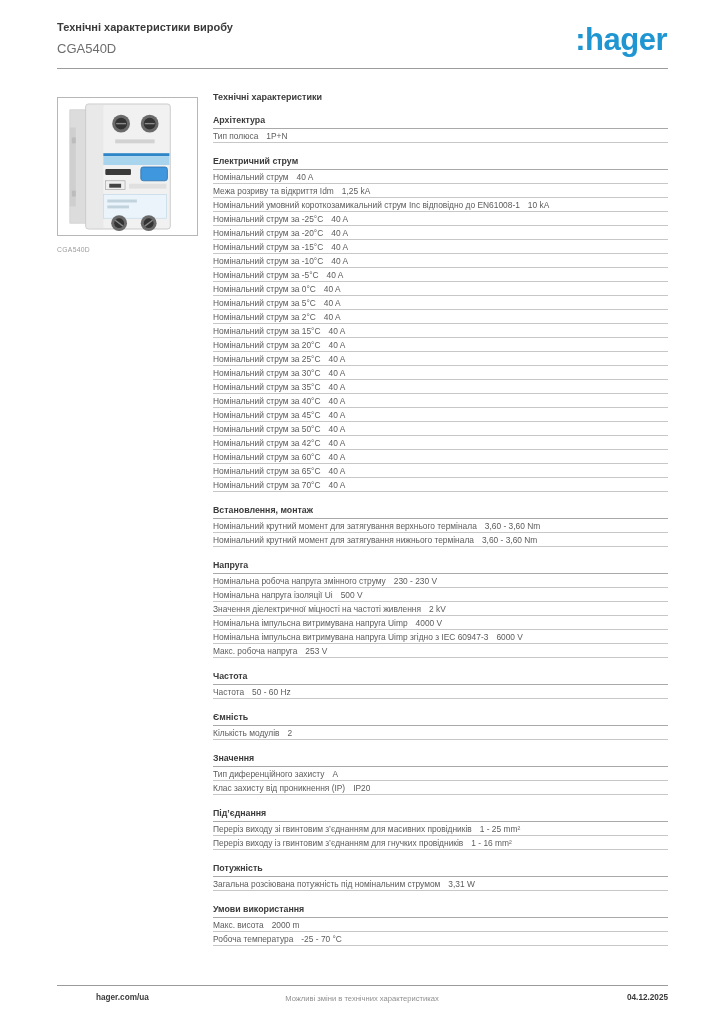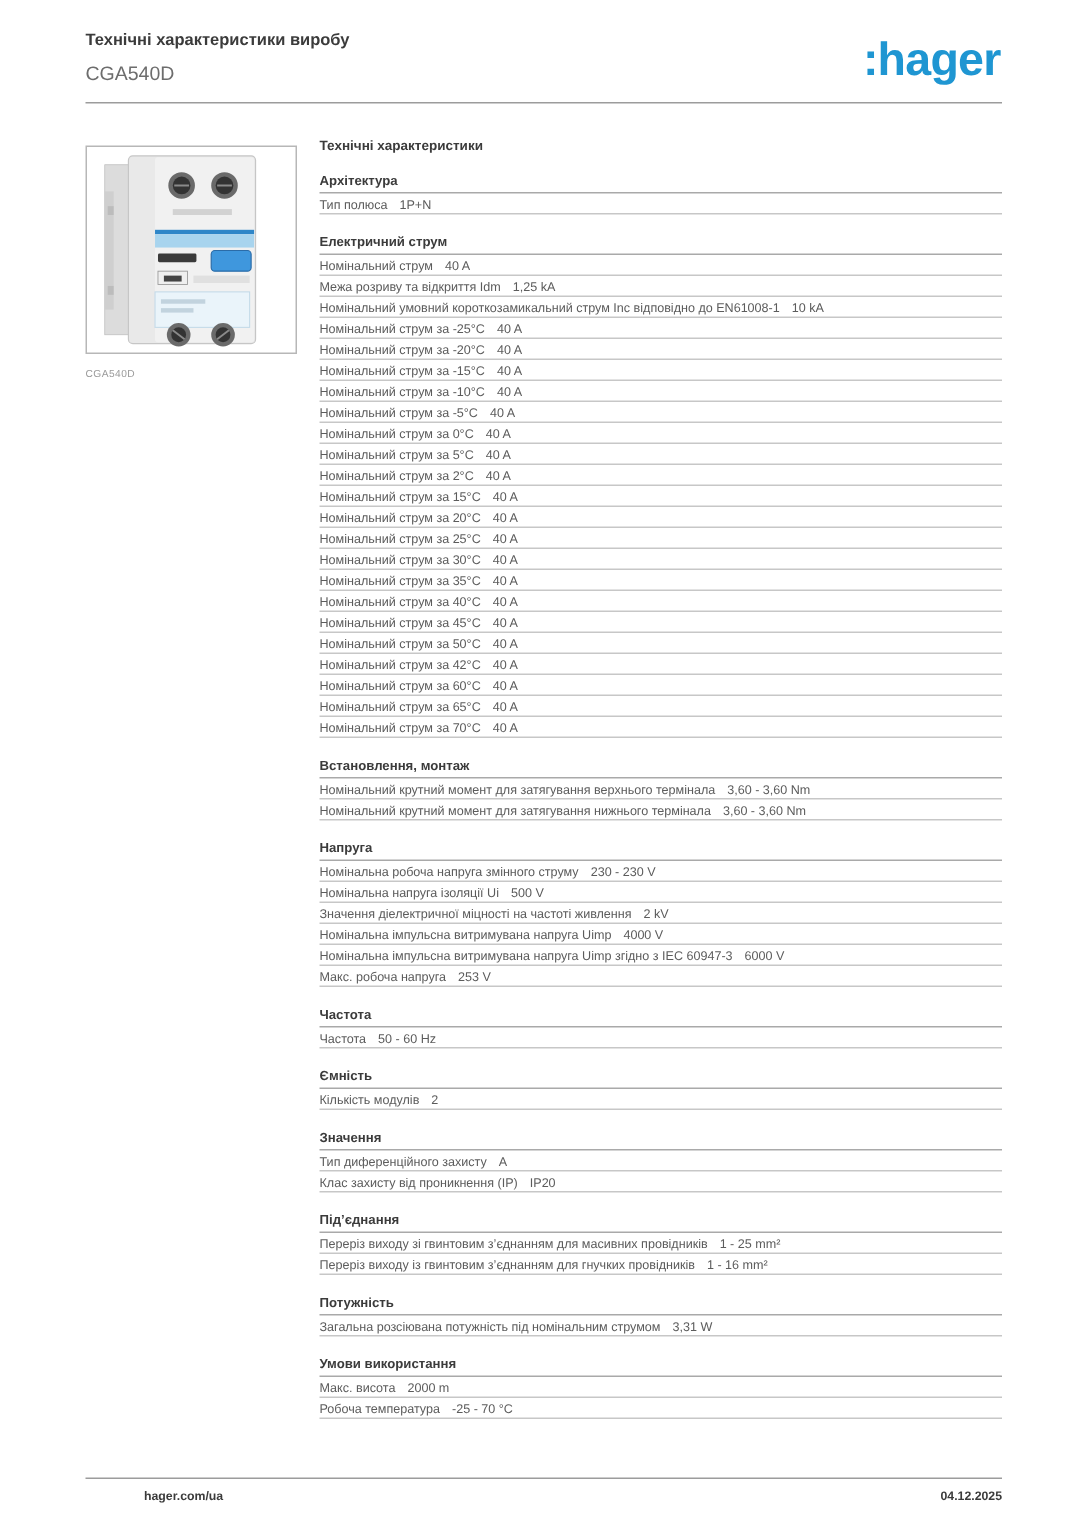--- a/index.html
+++ b/index.html
@@ -331,15 +331,16 @@
           <div class="row">
             <span class="lbl">Робоча температура</span>
             <span class="val">-25 - 70 °C</span>
           </div>
         </div>
       </div>
   </div>
 
   <div class="footer-rule"></div>
   <div class="footer-site">hager.com/ua</div>
+  <div class="footer-note">Можливі зміни в технічних характеристиках</div>
   <div class="footer-date">04.12.2025</div>
 
 </div>
 
 </body></html>

